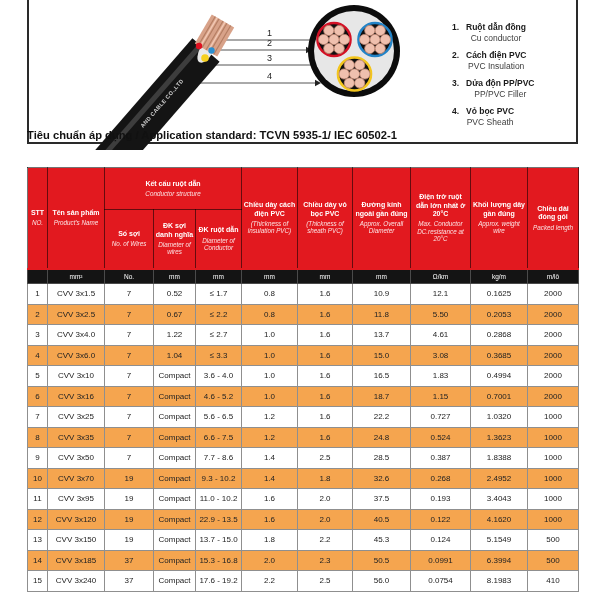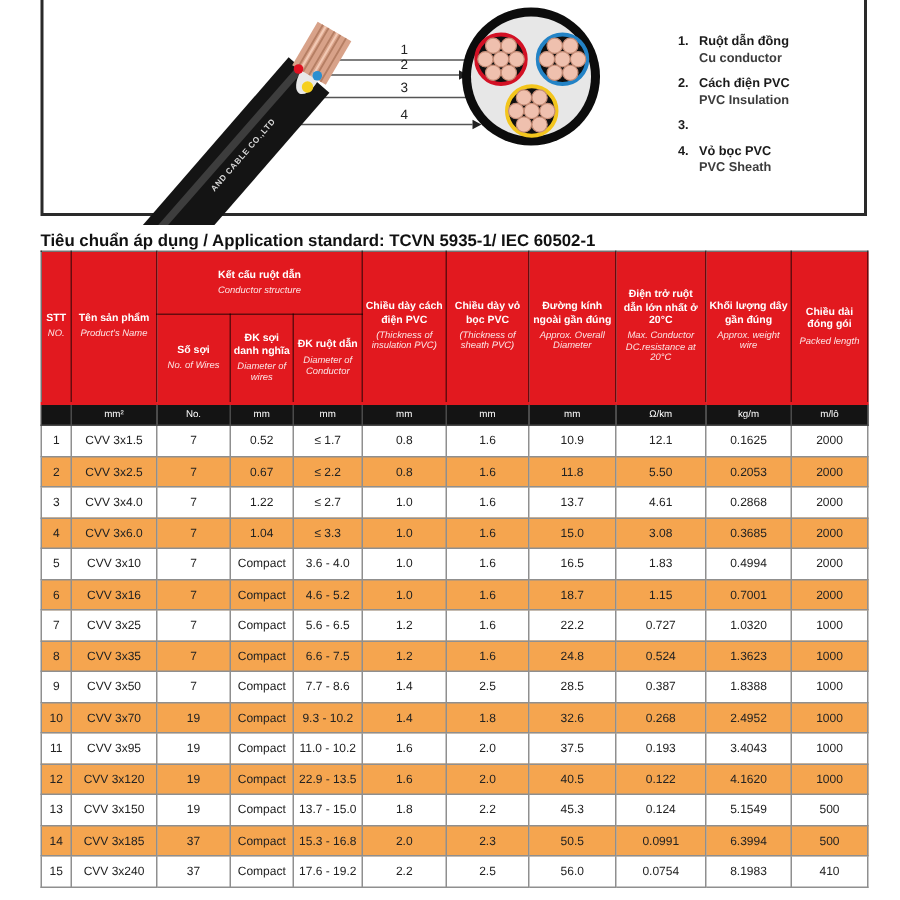--- a/index.html
+++ b/index.html
@@ -8,27 +8,27 @@
     font-family:"Liberation Sans",sans-serif;color:#1a1a1a;
   }
   
   .illus{position:absolute;left:0;top:0;width:600px;height:150px;}
   .callout-no{
     position:absolute;font-size:9px;color:#222;font-family:"Liberation Sans",sans-serif;
   }
   .legend{position:absolute;left:452px;top:22px;width:130px;}
   .legend-item{display:flex;margin-bottom:6px;}
   .lg-no{width:14px;font-size:8.5px;font-weight:700;color:#1a1a1a;line-height:11px;}
-  .lg-tx{display:flex;flex-direction:column;}
+  .lg-tx{display:flex;flex-direction:column;align-items:center;}
   .lg-vi{font-size:8.5px;font-weight:700;color:#1a1a1a;line-height:11px;}
-  .lg-en{font-size:8.5px;font-weight:700;color:#3c3c3c;line-height:11px;}
+  .lg-en{font-size:8.5px;font-weight:400;color:#3c3c3c;line-height:11px;}
   
   .standard{
     position:absolute;left:27px;top:129px;width:560px;
-    font-size:11.2px;font-weight:700;color:#111;letter-spacing:0px;white-space:nowrap;margin-top:26px;
+    font-size:11.2px;font-weight:700;color:#111;letter-spacing:0px;white-space:nowrap;
   }
   
   table.spec{
     position:absolute;left:27px;top:167px;width:551px;
     border-collapse:collapse;table-layout:fixed;
   }
   table.spec th,table.spec td{box-sizing:border-box;text-align:center;vertical-align:middle;padding:0 1px;}
   thead th{
     background:var(--header-red);color:#fff;border:1px solid rgba(0,0,0,0.55);
   }
@@ -155,20 +155,24 @@
         </div>
         <div class="legend-item">
           <span class="lg-no">2.</span>
           <span class="lg-tx">
             <span class="lg-vi">Cách điện PVC</span>
             <span class="lg-en">PVC Insulation</span>
           </span>
         </div>
         <div class="legend-item">
           <span class="lg-no">3.</span>
+          <span class="lg-tx">
+            <span class="lg-vi">Dửa độn PP/PVC</span>
+            <span class="lg-en">PP/PVC Filler</span>
+          </span>
         </div>
         <div class="legend-item">
           <span class="lg-no">4.</span>
           <span class="lg-tx">
             <span class="lg-vi">Vỏ bọc PVC</span>
             <span class="lg-en">PVC Sheath</span>
           </span>
         </div>
       </div>
   </div>

